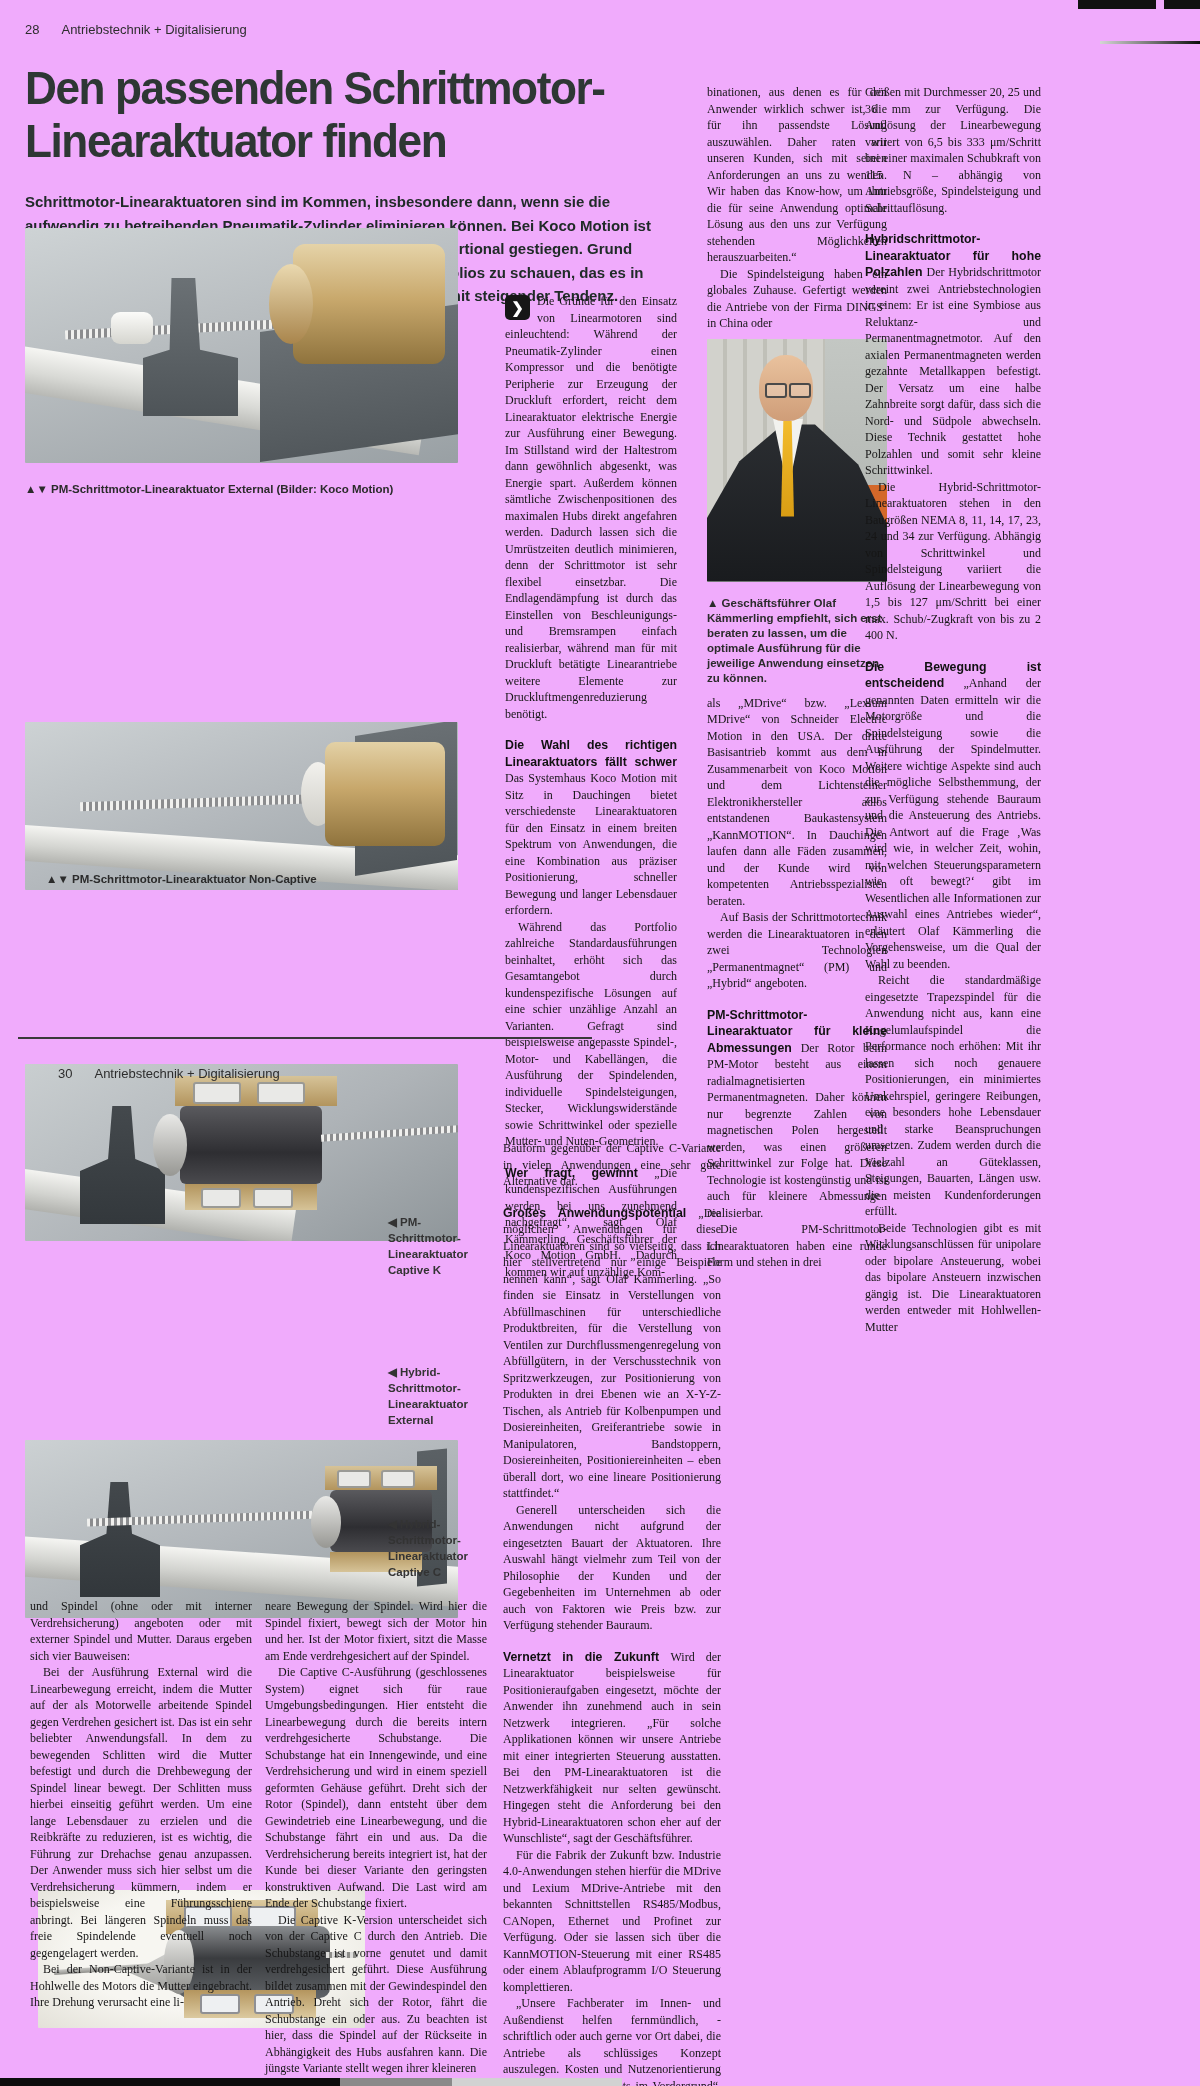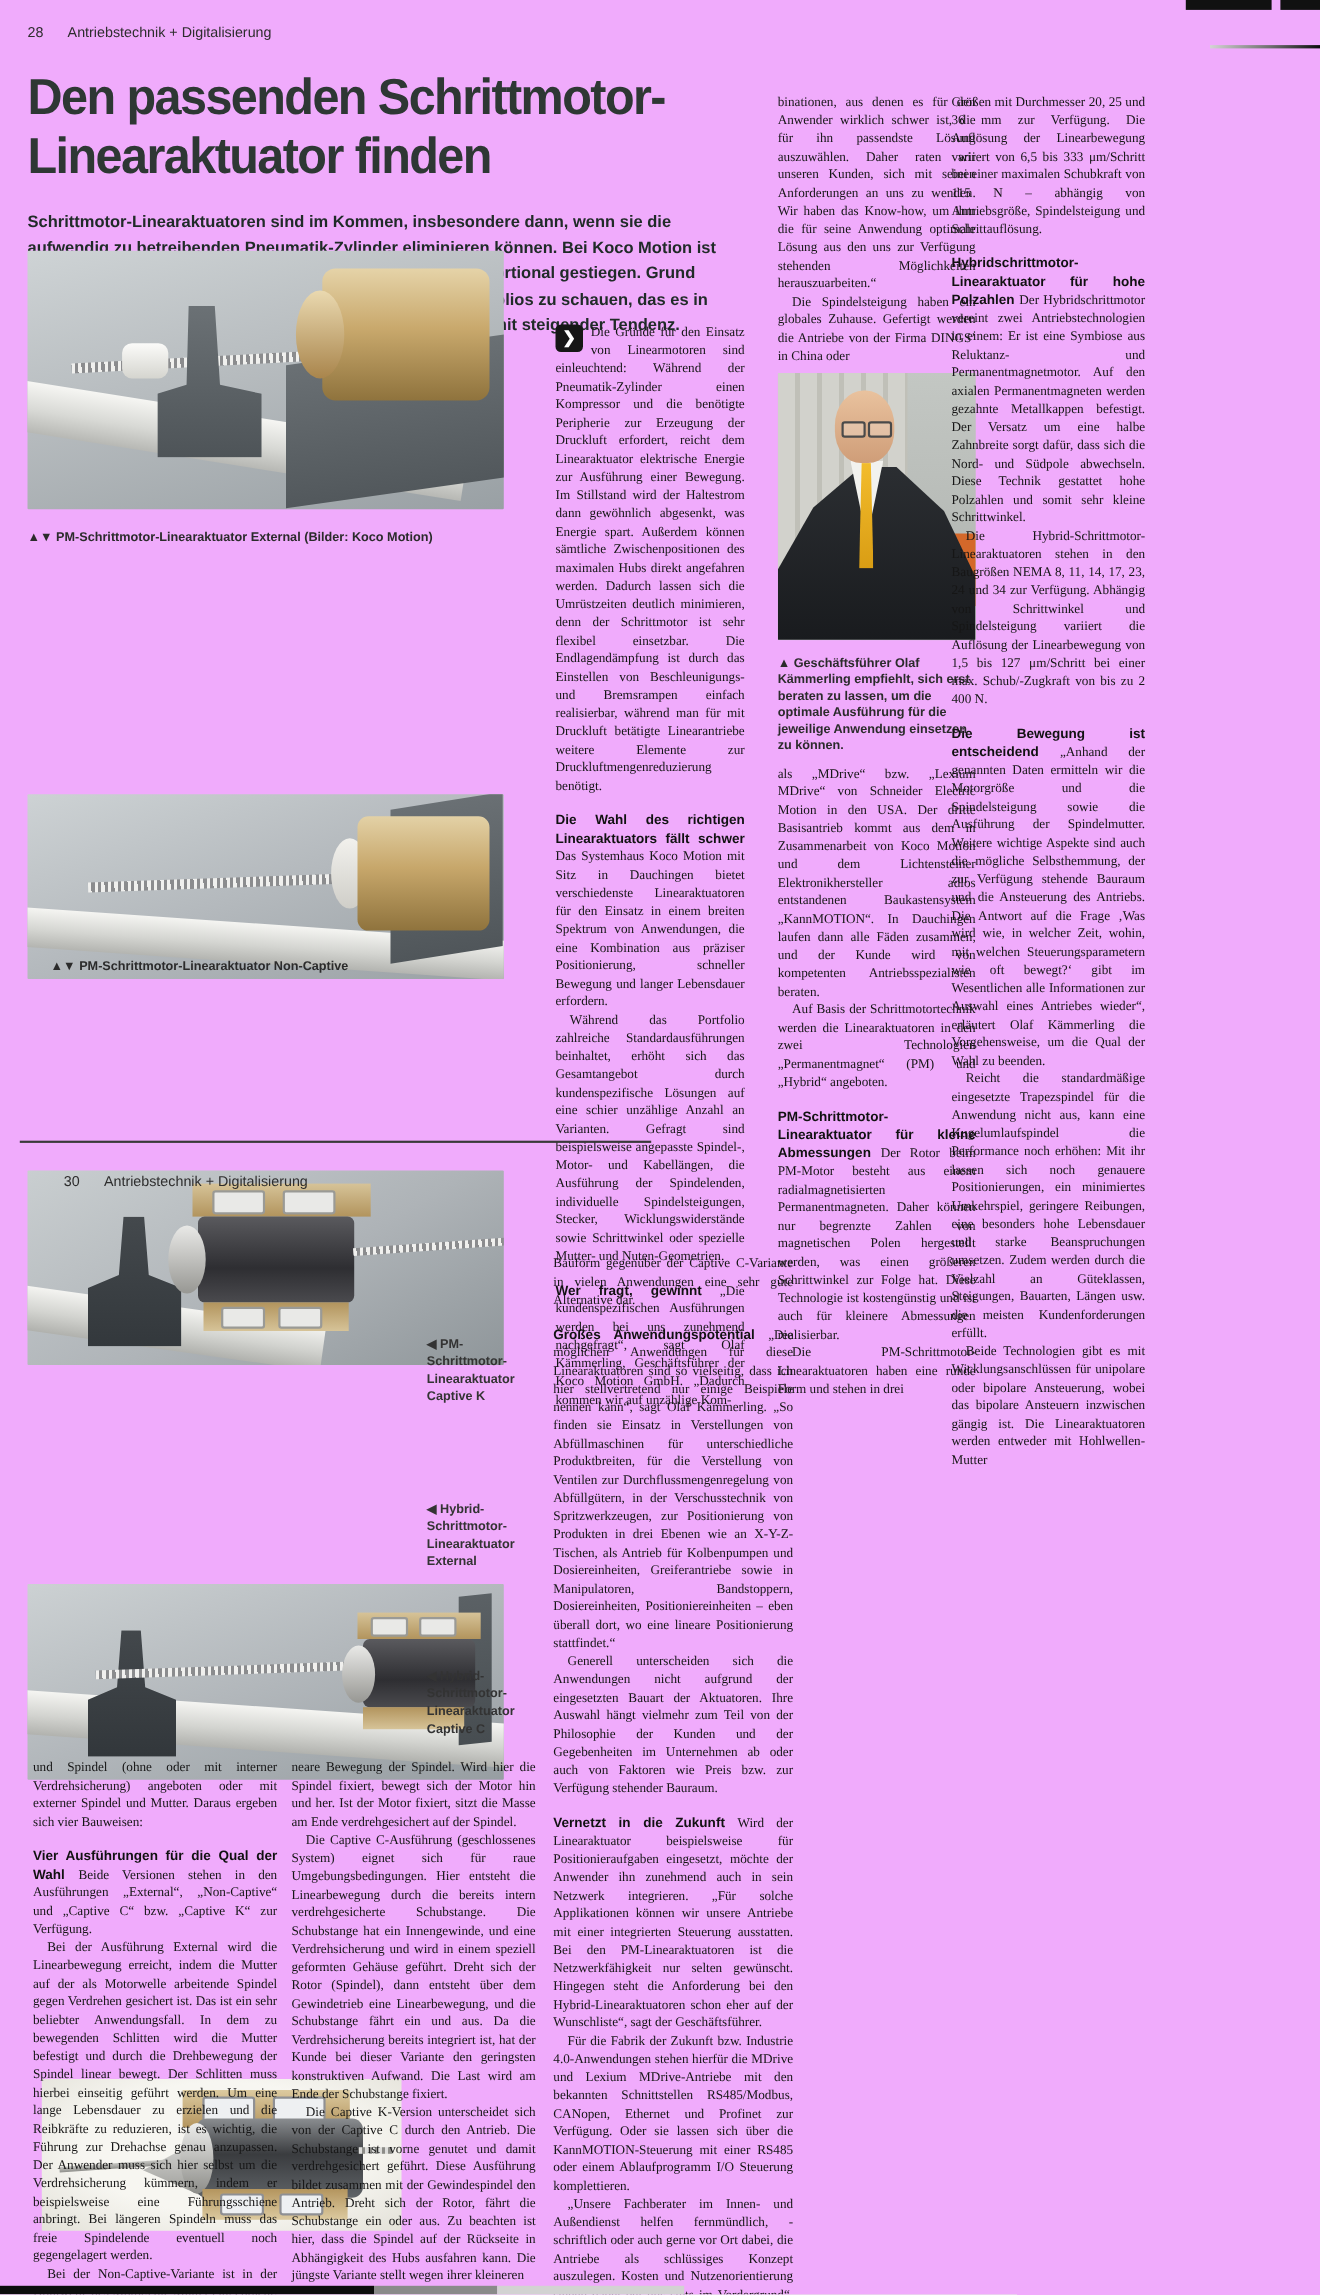--- a/index.html
+++ b/index.html
@@ -167,21 +167,20 @@
 Linearaktuator
 External</div>
 
   <div class="abs plabel" style="left:388px;top:1516px;width:80px;">◀ Hybrid-
 Schrittmotor-
 Linearaktuator
 Captive C</div>
 
   <div class="col" style="left:30px;top:1598px;width:222px;">
       <p class="para">und Spindel (ohne oder mit interner Verdrehsicherung) angeboten oder mit externer Spindel und Mutter. Daraus ergeben sich vier Bauweisen:</p>
-      <p class="para gap"><span class="subhead">Vier Ausführungen für die Qual der Wahl </span>Beide Versionen stehen in den Ausführungen „External“, „Non-Captive“ und „Captive C“ bzw. „Captive K“ zur Verfügung.</p>
       <p class="para ind">Bei der Ausführung External wird die Linearbewegung erreicht, indem die Mutter auf der als Motorwelle arbeitende Spindel gegen Verdrehen gesichert ist. Das ist ein sehr beliebter Anwendungsfall. In dem zu bewegenden Schlitten wird die Mutter befestigt und durch die Drehbewegung der Spindel linear bewegt. Der Schlitten muss hierbei einseitig geführt werden. Um eine lange Lebensdauer zu erzielen und die Reibkräfte zu reduzieren, ist es wichtig, die Führung zur Drehachse genau anzupassen. Der Anwender muss sich hier selbst um die Verdrehsicherung kümmern, indem er beispielsweise eine Führungsschiene anbringt. Bei längeren Spindeln muss das freie Spindelende eventuell noch gegengelagert werden.</p>
       <p class="para ind">Bei der Non-Captive-Variante ist in der Hohlwelle des Motors die Mutter eingebracht. Ihre Drehung verursacht eine li-</p>
     </div>
   <div class="col" style="left:265px;top:1598px;width:222px;">
       <p class="para">neare Bewegung der Spindel. Wird hier die Spindel fixiert, bewegt sich der Motor hin und her. Ist der Motor fixiert, sitzt die Masse am Ende verdrehgesichert auf der Spindel.</p>
       <p class="para ind">Die Captive C-Ausführung (geschlossenes System) eignet sich für raue Umgebungsbedingungen. Hier entsteht die Linearbewegung durch die bereits intern verdrehgesicherte Schubstange. Die Schubstange hat ein Innengewinde, und eine Verdrehsicherung und wird in einem speziell geformten Gehäuse geführt. Dreht sich der Rotor (Spindel), dann entsteht über dem Gewindetrieb eine Linearbewegung, und die Schubstange fährt ein und aus. Da die Verdrehsicherung bereits integriert ist, hat der Kunde bei dieser Variante den geringsten konstruktiven Aufwand. Die Last wird am Ende der Schubstange fixiert.</p>
       <p class="para ind">Die Captive K-Version unterscheidet sich von der Captive C durch den Antrieb. Die Schubstange ist vorne genutet und damit verdrehgesichert geführt. Diese Ausführung bildet zusammen mit der Gewindespindel den Antrieb. Dreht sich der Rotor, fährt die Schubstange ein oder aus. Zu beachten ist hier, dass die Spindel auf der Rückseite in Abhängigkeit des Hubs ausfahren kann. Die jüngste Variante stellt wegen ihrer kleineren</p>
     </div>
   <div class="col" style="left:503px;top:1140px;width:218px;">
     <div>

